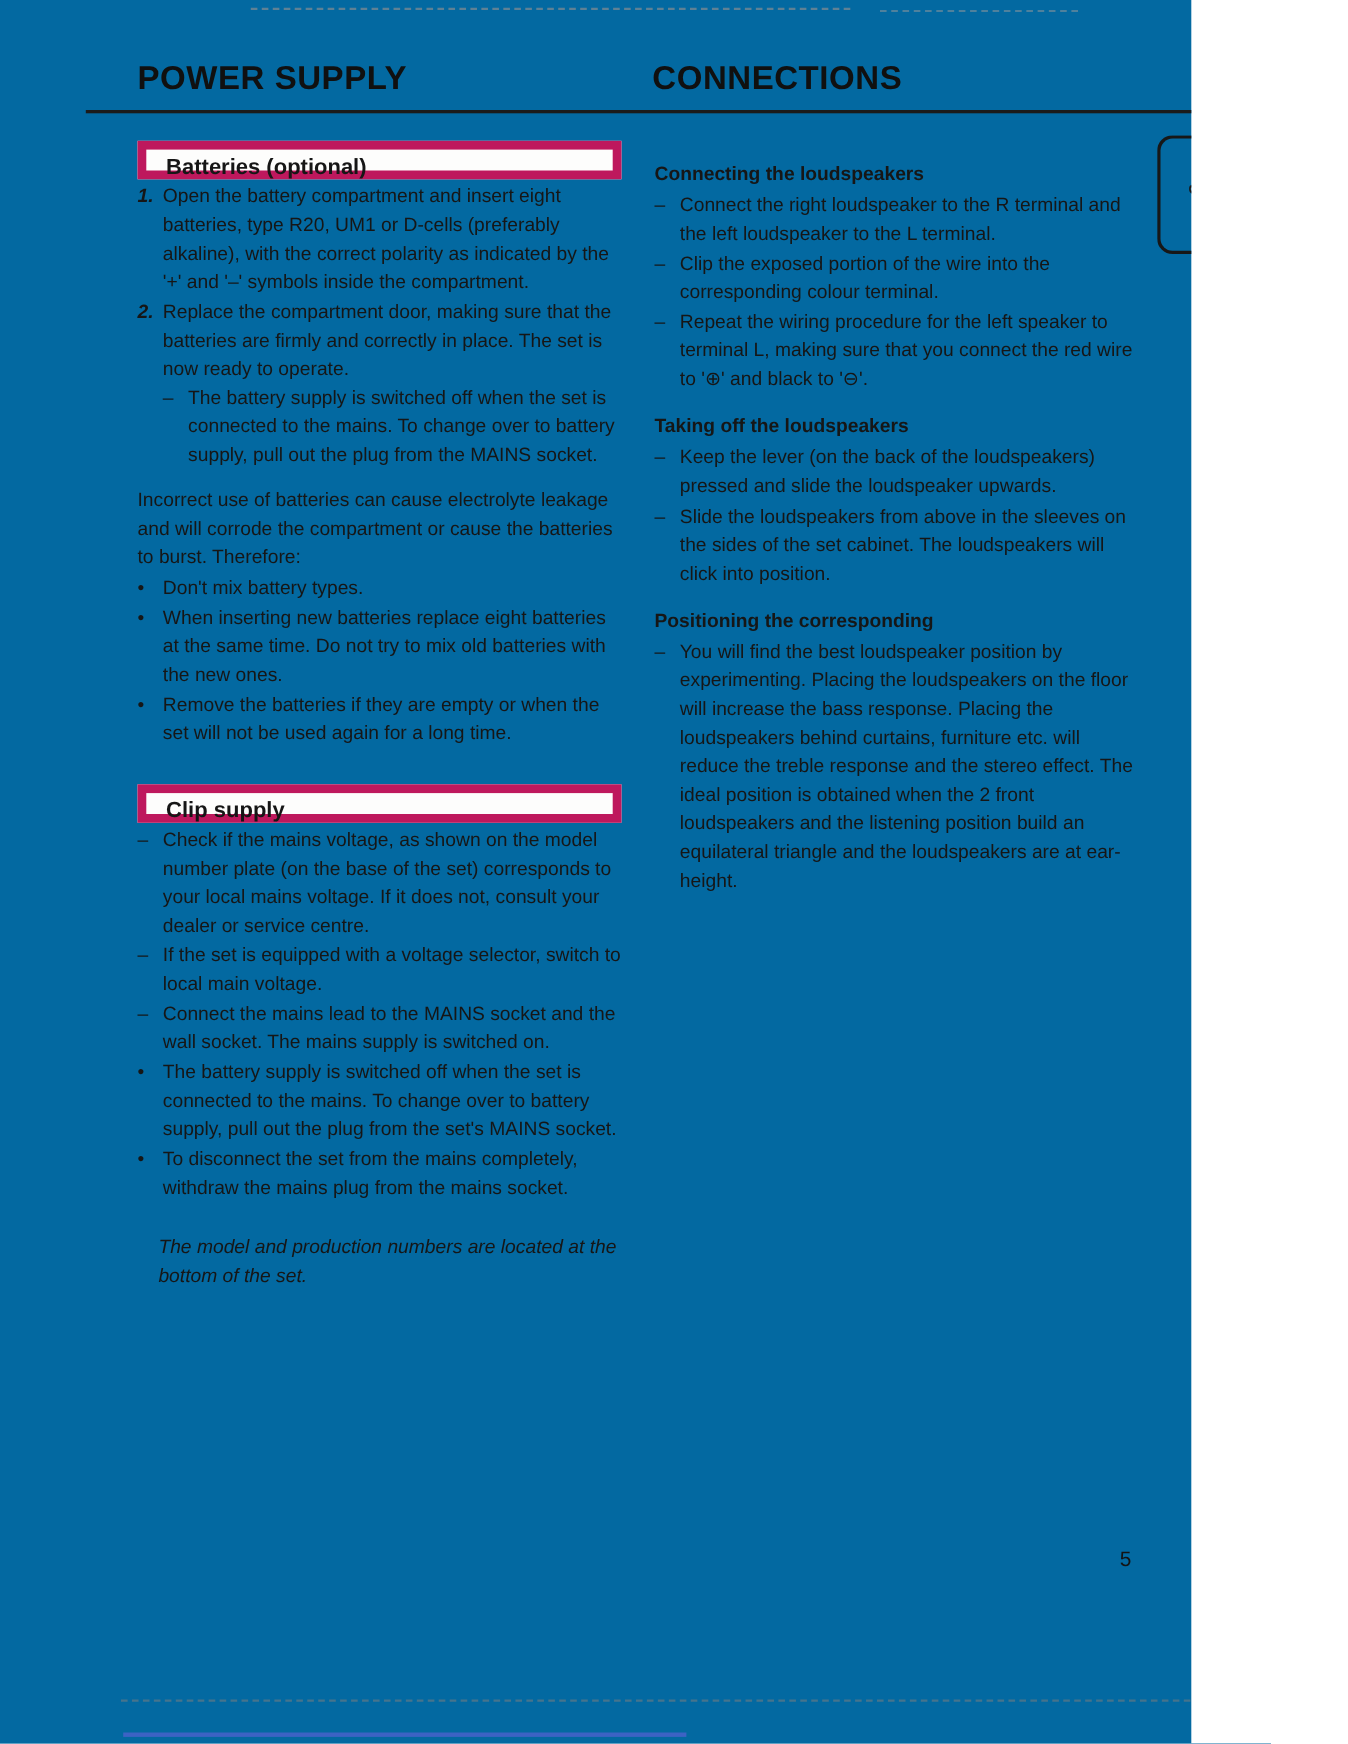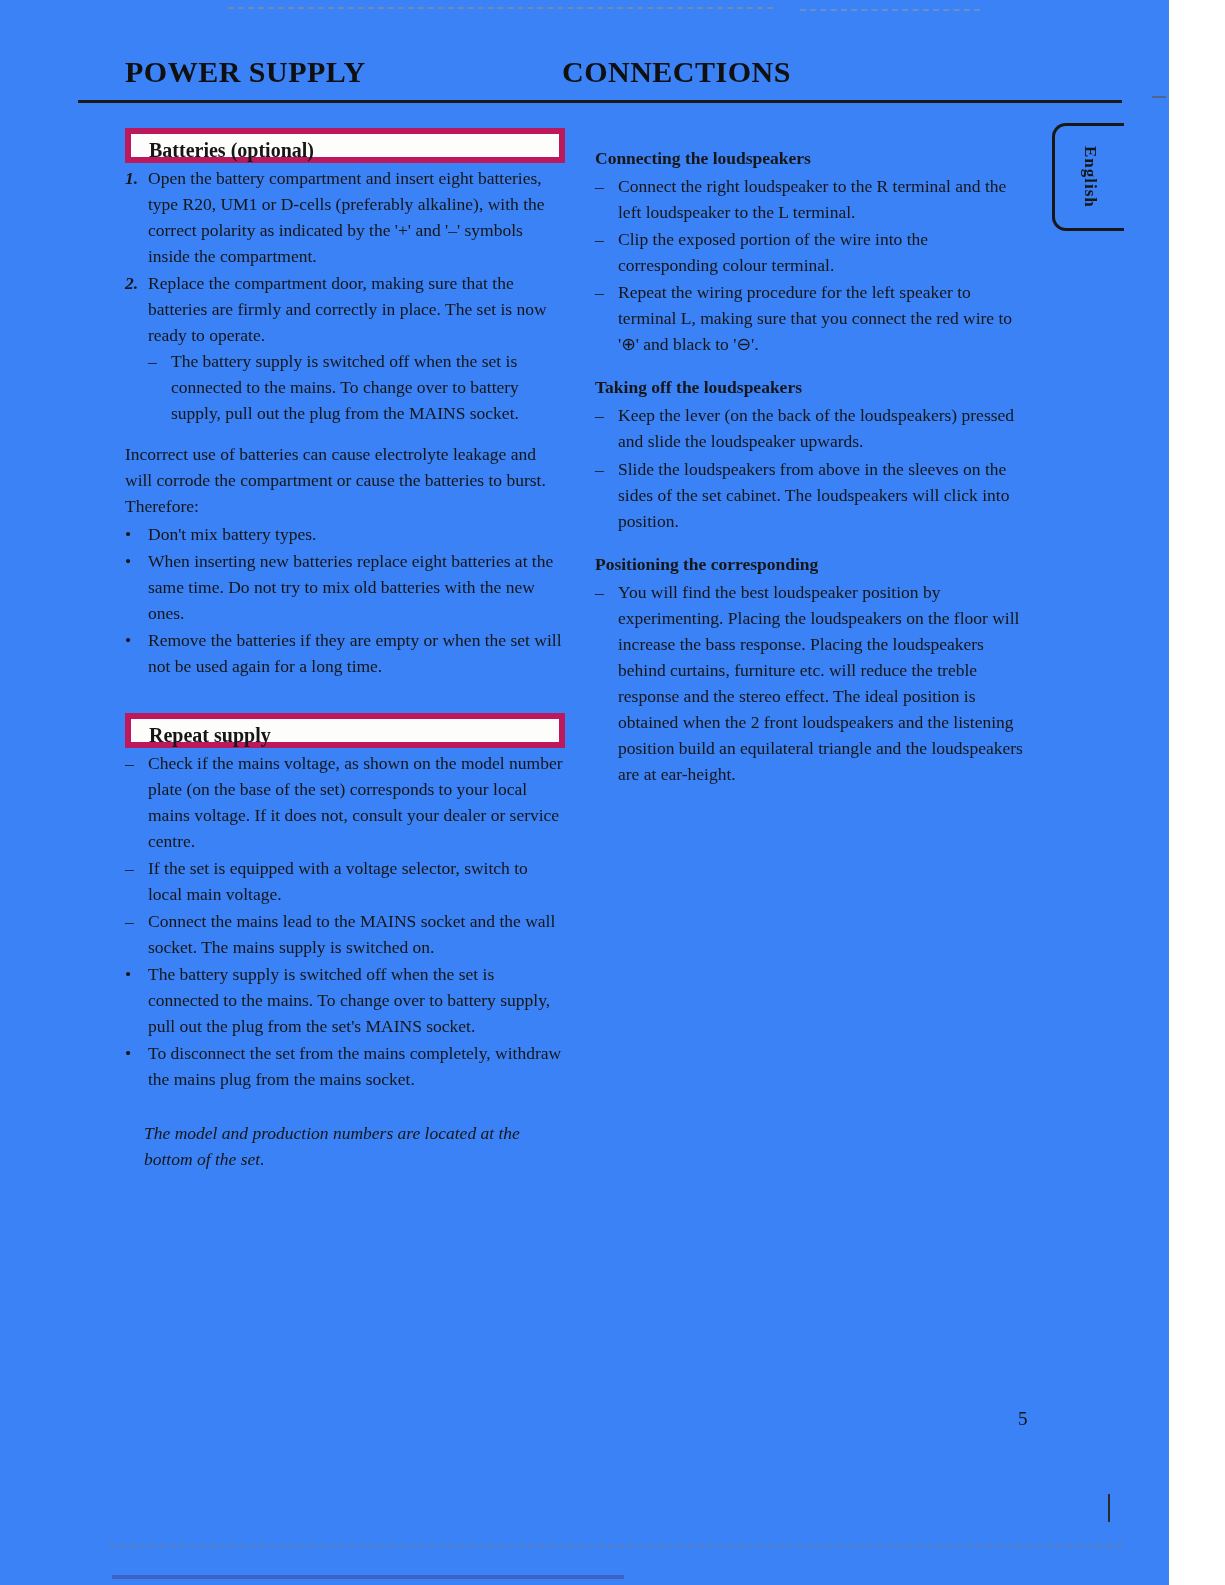--- a/index.html
+++ b/index.html
@@ -1,52 +1,52 @@
 <!DOCTYPE html>
 <html><head>
 <meta charset="utf-8">
 <style>
   * { box-sizing: border-box; }
   html, body { margin: 0; padding: 0; }
   body { background: #ffffff; }
   .page {
     position: relative;
-    width: 1169px;
+    width: 1083px;
     height: 1585px;
-    background: #3b82f6;
-    font-family: Liberation Serif, serif;
+    background: #0369a1;
+    font-family: Liberation Sans, sans-serif;
     color: #161616;
     overflow: hidden;
   }
   .h1 {
     position: absolute;
     top: 55px;
     font-size: 30px;
     font-weight: bold;
     letter-spacing: 0.5px;
     color: #101010;
   }
   #h1-left  { left: 125px; }
-  #h1-right { left: 562px; }
+  #h1-right { left: 593px; }
   .rule {
     position: absolute;
     top: 100px; left: 78px;
     width: 1044px; height: 3px;
     background: #1b1b1b;
   }
   .col {
     position: absolute;
     top: 128px;
     font-size: 17.5px;
     line-height: 26px;
   }
   #col-left  { left: 125px; width: 440px; }
   #col-right { left: 595px; width: 437px; }
   .titlebox {
-    border: 6px solid #be185d;
+    border: 8px solid #be185d;
     padding: 2px 10px 2px 18px;
     height: 35px;
     font-size: 20px;
     font-weight: bold;
     line-height: 29px;
     background: #fdfdfc;
   }
   .p { margin: 15px 0 0 0; }
   .list { margin-top: 2px; }
   .li { display: flex; }
@@ -163,21 +163,21 @@
         <span class="marker">•</span>
         <span class="li-text">When inserting new batteries replace eight batteries at the same time. Do not try to mix old batteries with the new ones.</span>
       </div>
       <div class="li">
         <span class="marker">•</span>
         <span class="li-text">Remove the batteries if they are empty or when the set will not be used again for a long time.</span>
       </div>
     </div>
 
     <div class="titlebox mains-box">
-      <span>Repeat supply</span>
+      <span>Clip supply</span>
     </div>
 
     <div class="list p">
       <div class="li">
         <span class="marker">–</span>
         <span class="li-text">Check if the mains voltage, as shown on the model number plate (on the base of the set) corresponds to your local mains voltage. If it does not, consult your dealer or service centre.</span>
       </div>
       <div class="li">
         <span class="marker">–</span>
         <span class="li-text">If the set is equipped with a voltage selector, switch to local main voltage.</span>

